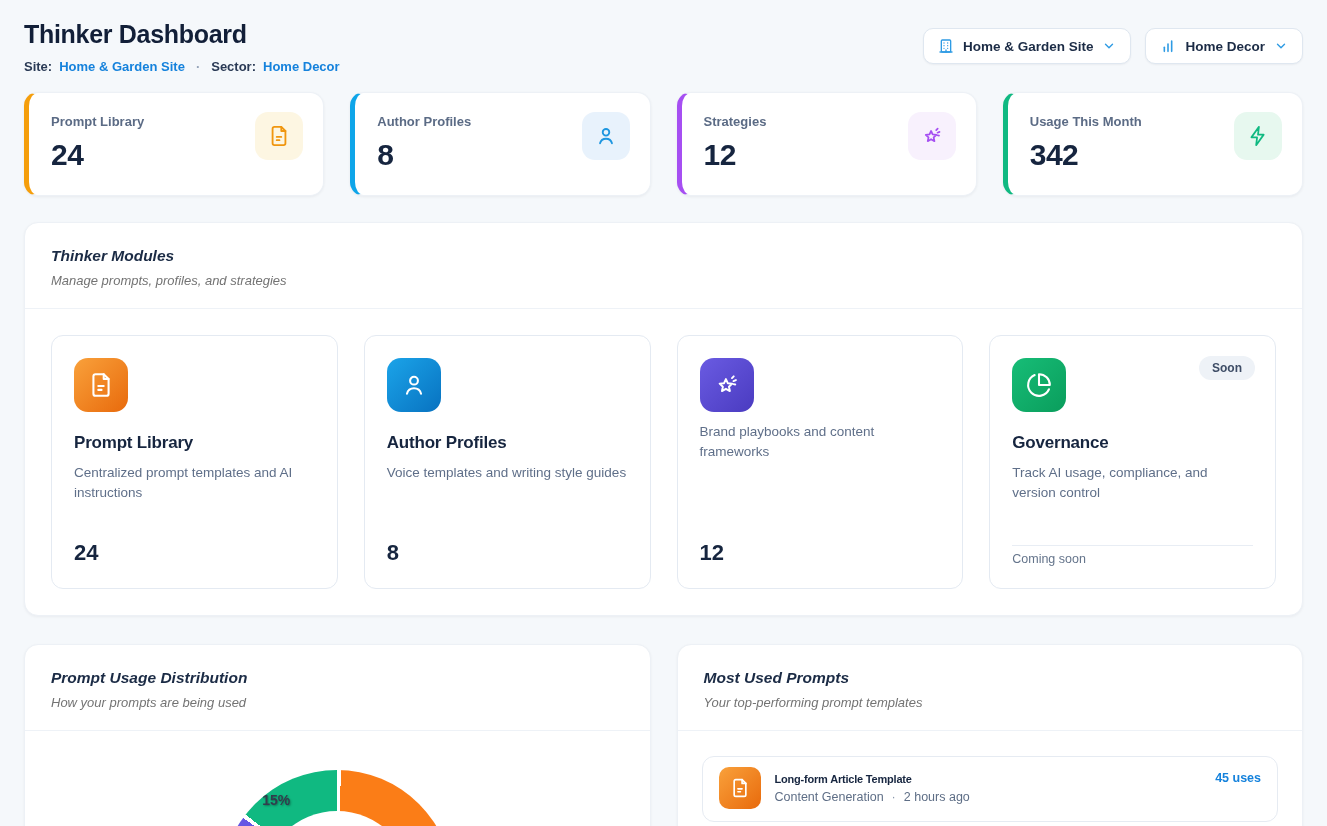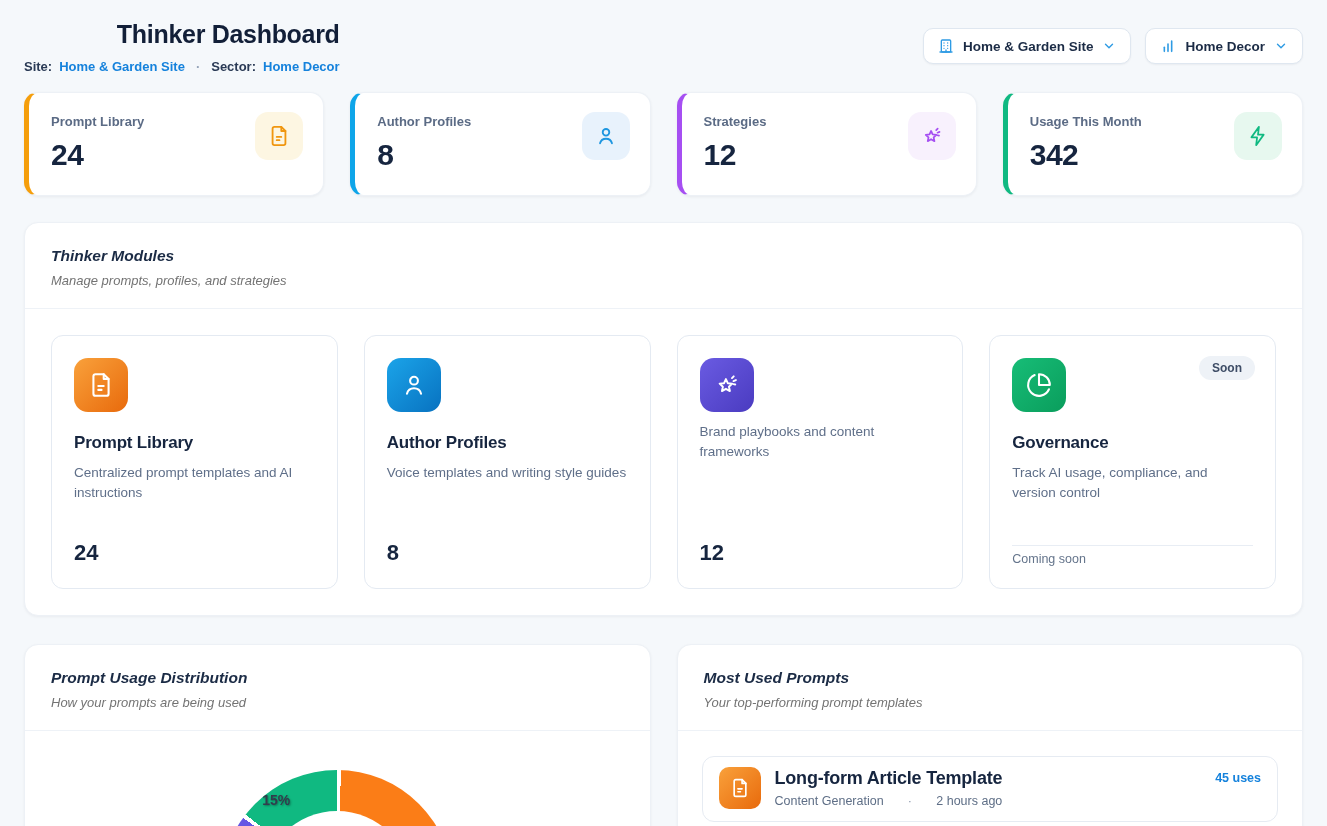--- a/index.html
+++ b/index.html
@@ -6,21 +6,21 @@
   html,body { width:1327px; height:826px; overflow:hidden; }
   body {
     font-family:"Liberation Sans", sans-serif;
     background:#F5F8FB;
     color:#16253F;
   }
   .page { padding:20px 24px; }
 
   
   .header { display:flex; justify-content:space-between; align-items:flex-start; }
-  .page-title { font-size:25px; font-weight:800; color:#121F38; letter-spacing:-0.3px;text-align:right; }
+  .page-title { font-size:25px; font-weight:800; color:#121F38; letter-spacing:-0.3px; }
   .subline { margin-top:10px; font-size:13px; font-weight:700; color:#2A3A55; display:flex; align-items:center; gap:7px; }
   .subline a { color:#1582DC; text-decoration:none; font-weight:700; cursor:pointer; }
   .subline .dot { color:#94A3B8; font-weight:700; padding:0 4px; }
   .selectors { display:flex; gap:14px; margin-top:8px; }
   .selector-btn {
     display:flex; align-items:center; gap:9px; height:36px; padding:0 14px;
     background:#fff; border:1px solid #DFE7F0; border-radius:10px;
     font-family:inherit; font-size:13.5px; font-weight:700; color:#1B2B45;
     box-shadow:0 1px 2px rgba(16,24,40,.05); cursor:pointer;
   }
@@ -102,21 +102,21 @@
   .prompt-item {
     display:flex; align-items:center; gap:14px;
     border:1px solid #E6EBF2; border-radius:12px; padding:10px 16px 12px; cursor:pointer;
     background:#fff;
   }
   .prompt-item-icon {
     flex:0 0 auto; width:42px; height:42px; border-radius:10px; color:#fff;
     background:linear-gradient(135deg,#F9A13B,#E86A0C);
     display:flex; align-items:center; justify-content:center;
   }
-  .prompt-item-title { font-size:18px; font-weight:800; color:#16253F; letter-spacing:-0.2px; }
+  .prompt-item-title { font-size:11px; font-weight:800; color:#16253F; letter-spacing:-0.2px; }
   .prompt-item-meta { margin-top:5px; font-size:12.5px; color:#5E6E86; display:flex; align-items:center; gap:8px;justify-content:space-between; }
   .prompt-item-meta .dot { color:#8A97AB; }
   .prompt-item-uses { margin-left:auto; align-self:flex-start; margin-top:4px; font-size:12.5px; font-weight:800; color:#1582DC; white-space:nowrap; }
 
   svg { display:block; }
 </style>
 </head>
 <body>
 
 <div class="page">

